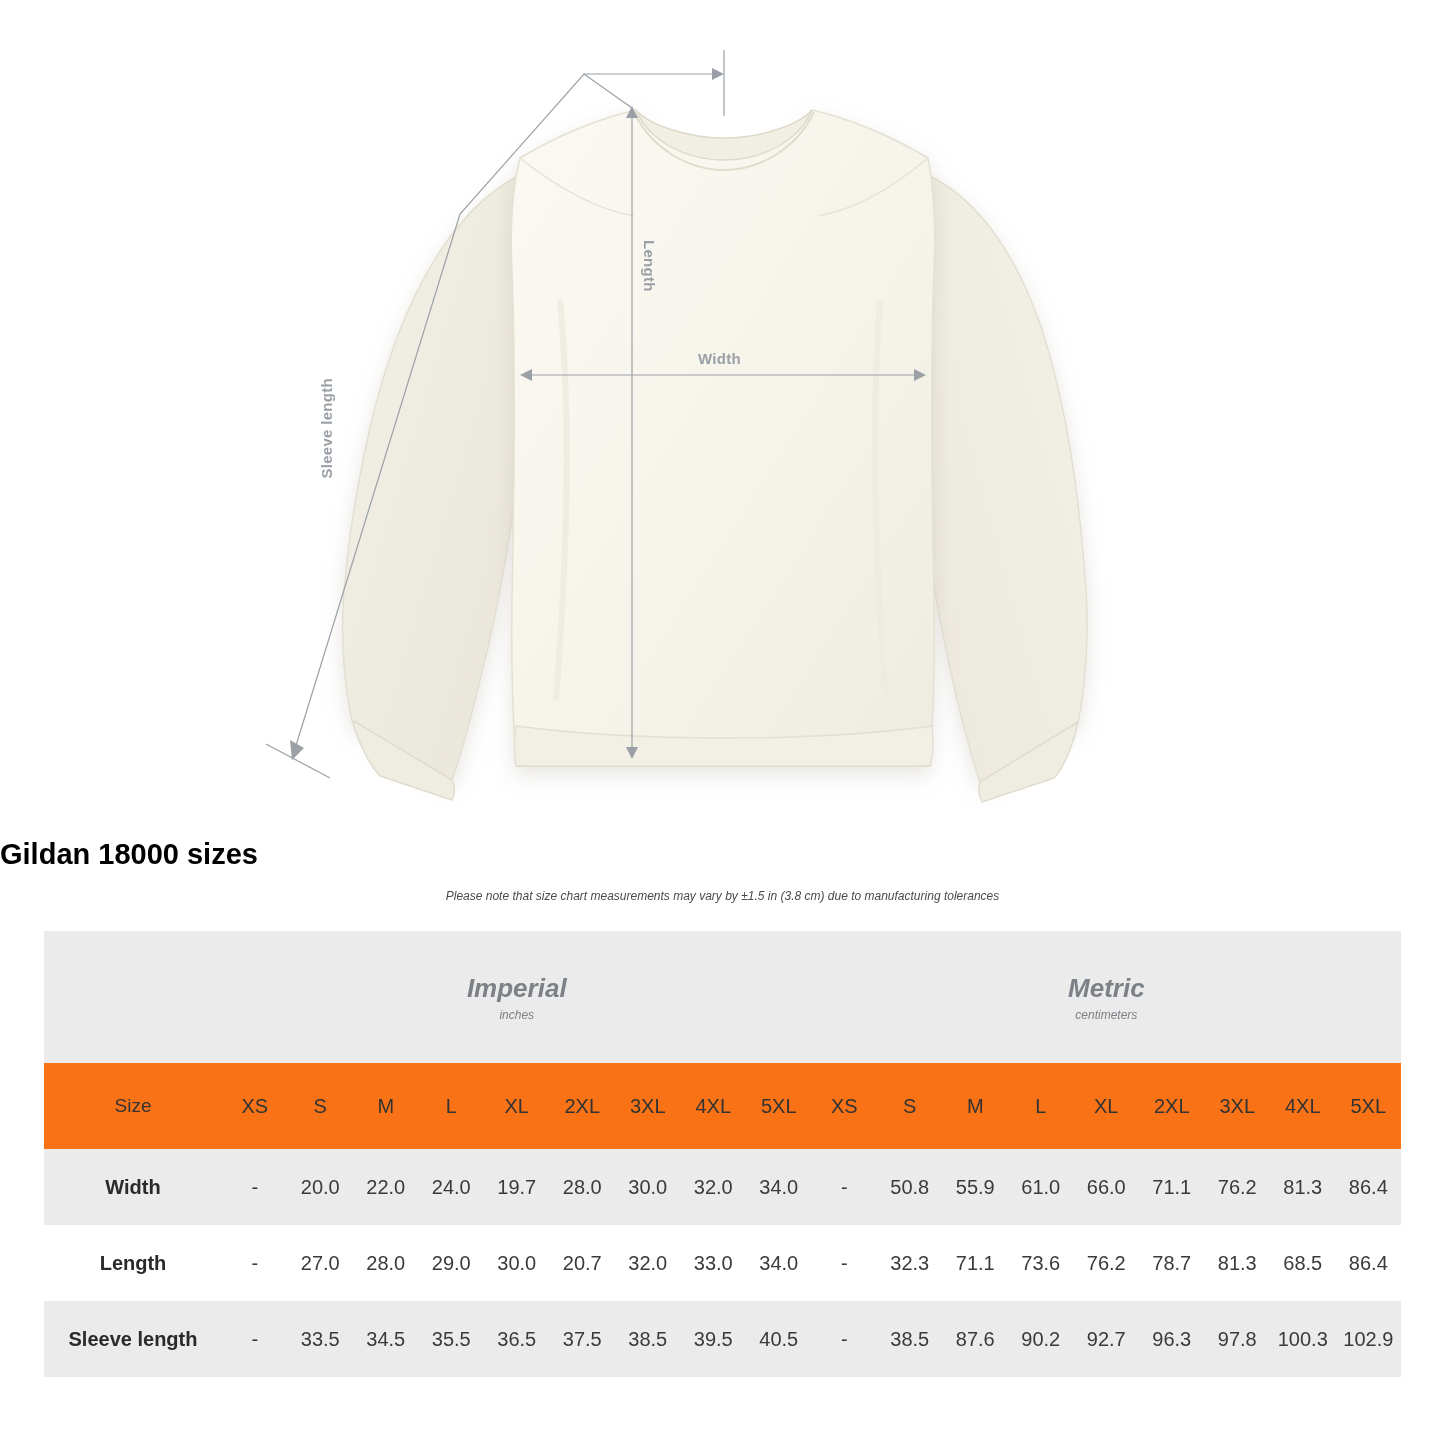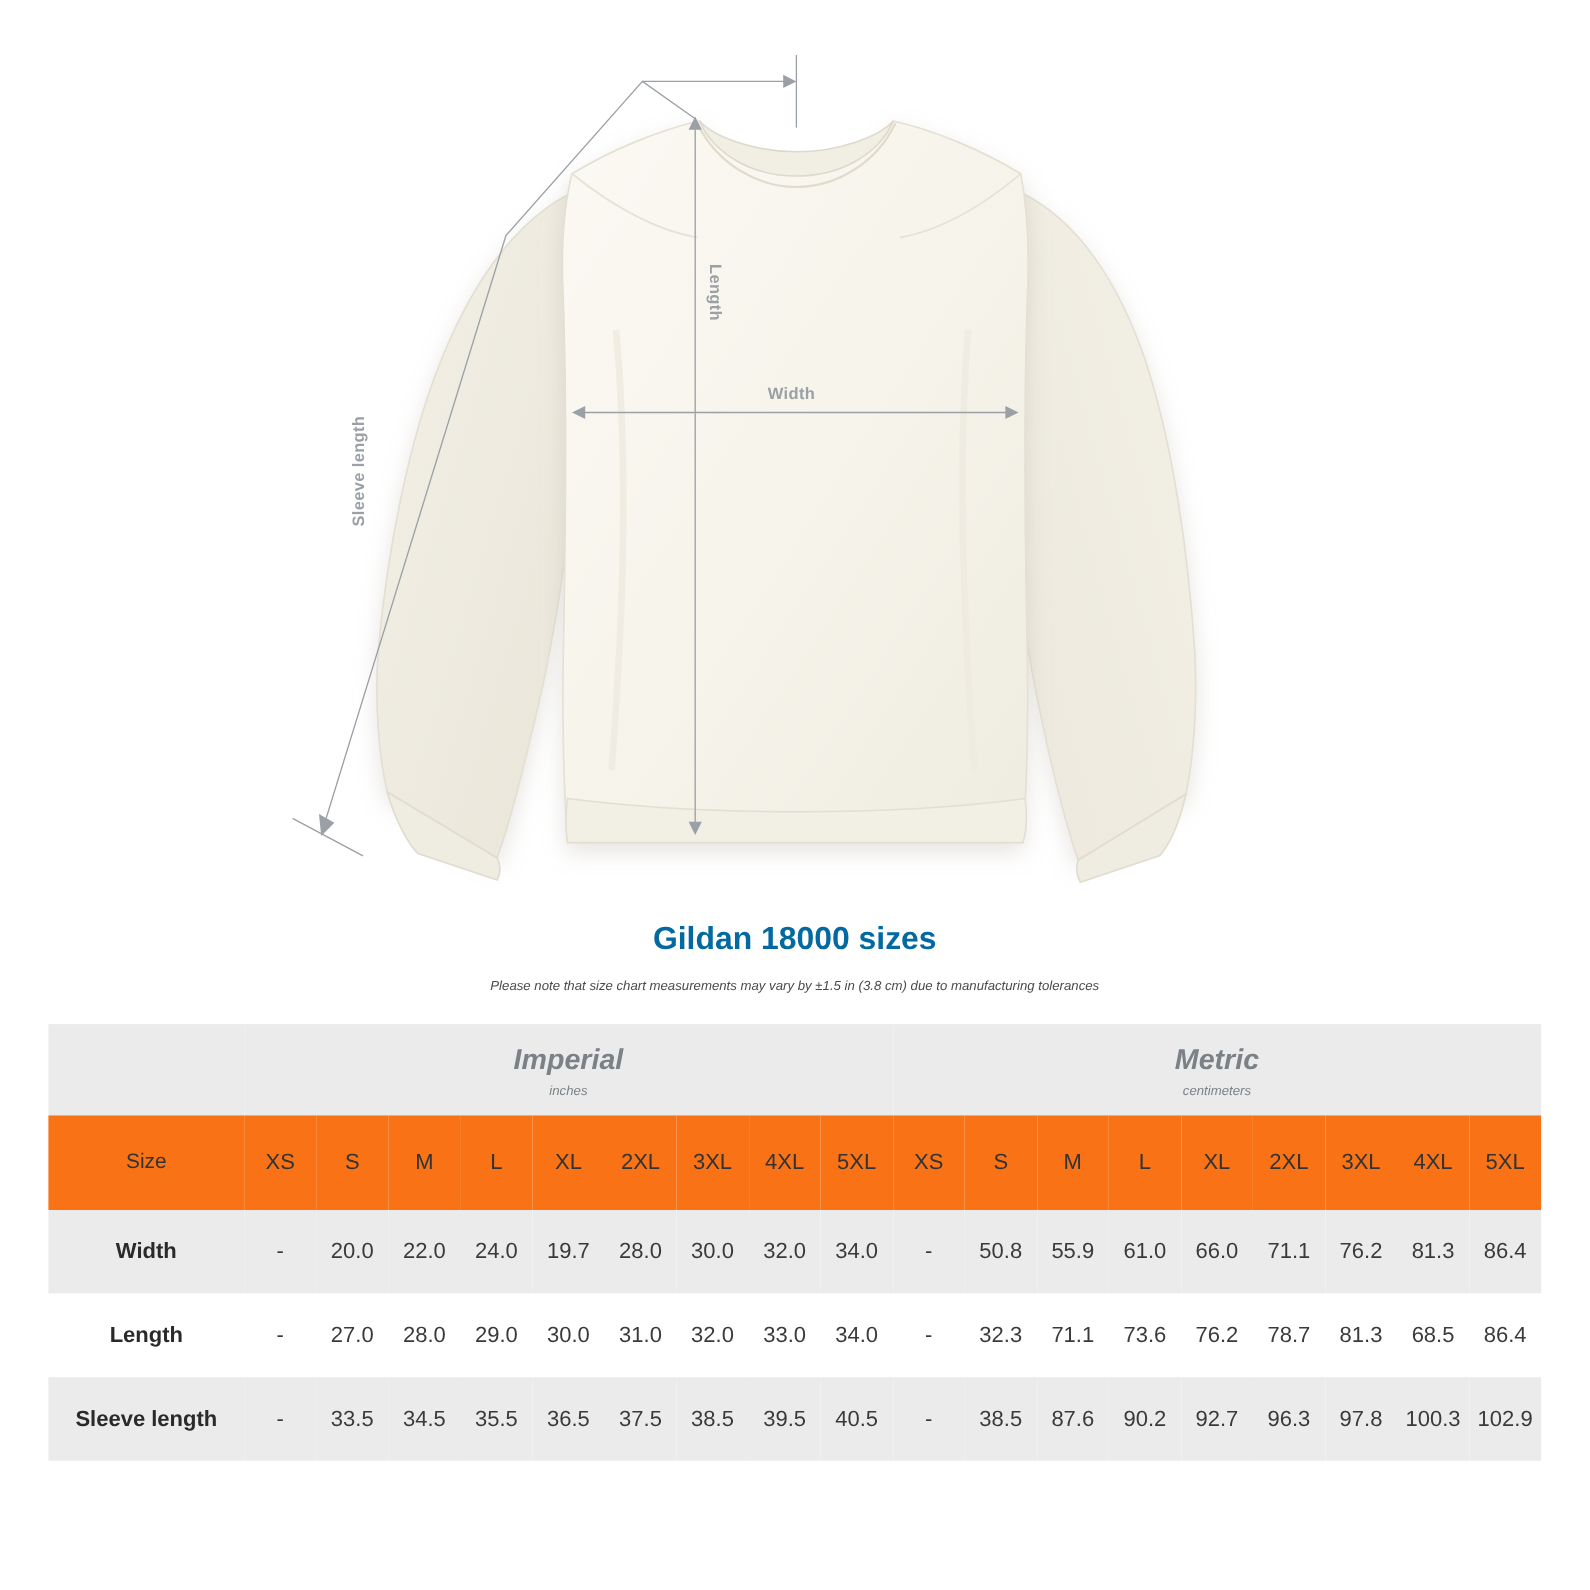--- a/index.html
+++ b/index.html
@@ -54,24 +54,23 @@
   .dim-label.sleeve {
     left: 318px;
     top: 378px;
     writing-mode: vertical-rl;
     text-orientation: mixed;
     transform: rotate(180deg);
   }
 
   
   .chart-title {
-    text-align: center;
     font-size: 29px;
     font-weight: bold;
-    color: #0369a1;
+    color: #000000;
     margin-top: 8px;
   }
   .chart-subtitle {
     text-align: center;
     font-size: 12px;
     font-style: italic;
     color: #4a4a4a;
     margin-top: 18px;
   }
 
@@ -86,21 +85,21 @@
     table-layout: fixed;
   }
   table.size-table td, table.size-table th {
     text-align: center;
     vertical-align: middle;
     font-weight: normal;
   }
 
   .unitrow td {
     background: #ebebeb;
-    height: 83px;
+    height: 132px;
     padding: 0;
     margin-top: 23px;
   }
   .unit-name {
     font-size: 26px;
     font-style: italic;
     font-weight: bold;
     color: #7b8186;
     line-height: 1.25;
   }
@@ -306,21 +305,21 @@
           <td>86.4</td>
         </tr>
 
         <tr class="datarow plain">
           <td class="rowlabel">Length</td>
           <td>-</td>
           <td>27.0</td>
           <td>28.0</td>
           <td>29.0</td>
           <td>30.0</td>
-          <td>31.0</td>
+          <td>20.7</td>
           <td>32.0</td>
           <td>33.0</td>
           <td>34.0</td>
           <td>-</td>
           <td>32.3</td>
           <td>71.1</td>
           <td>73.6</td>
           <td>76.2</td>
           <td>78.7</td>
           <td>81.3</td>

